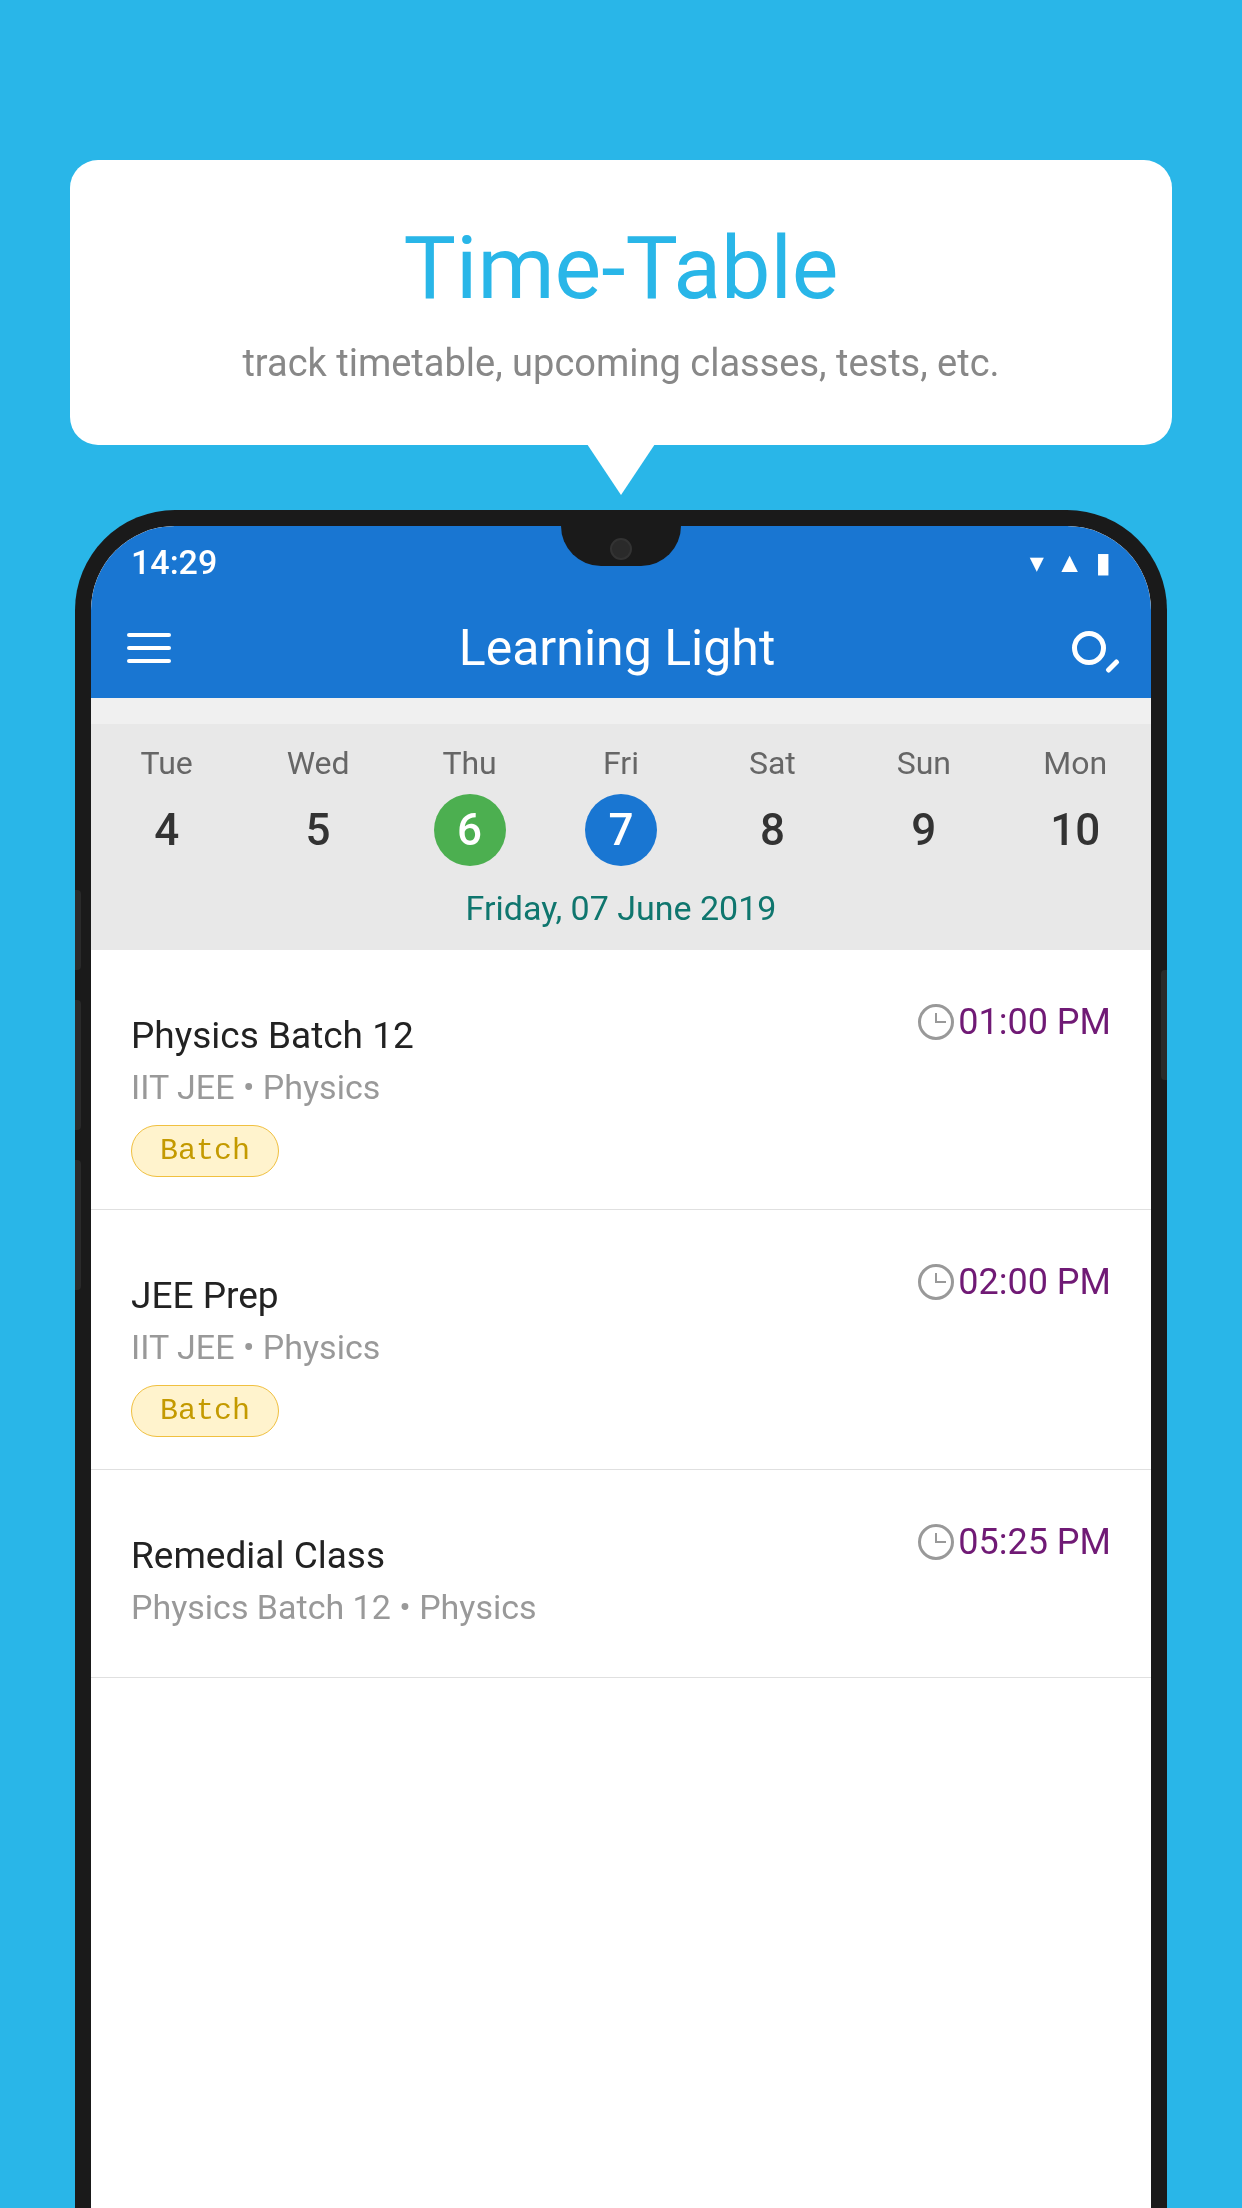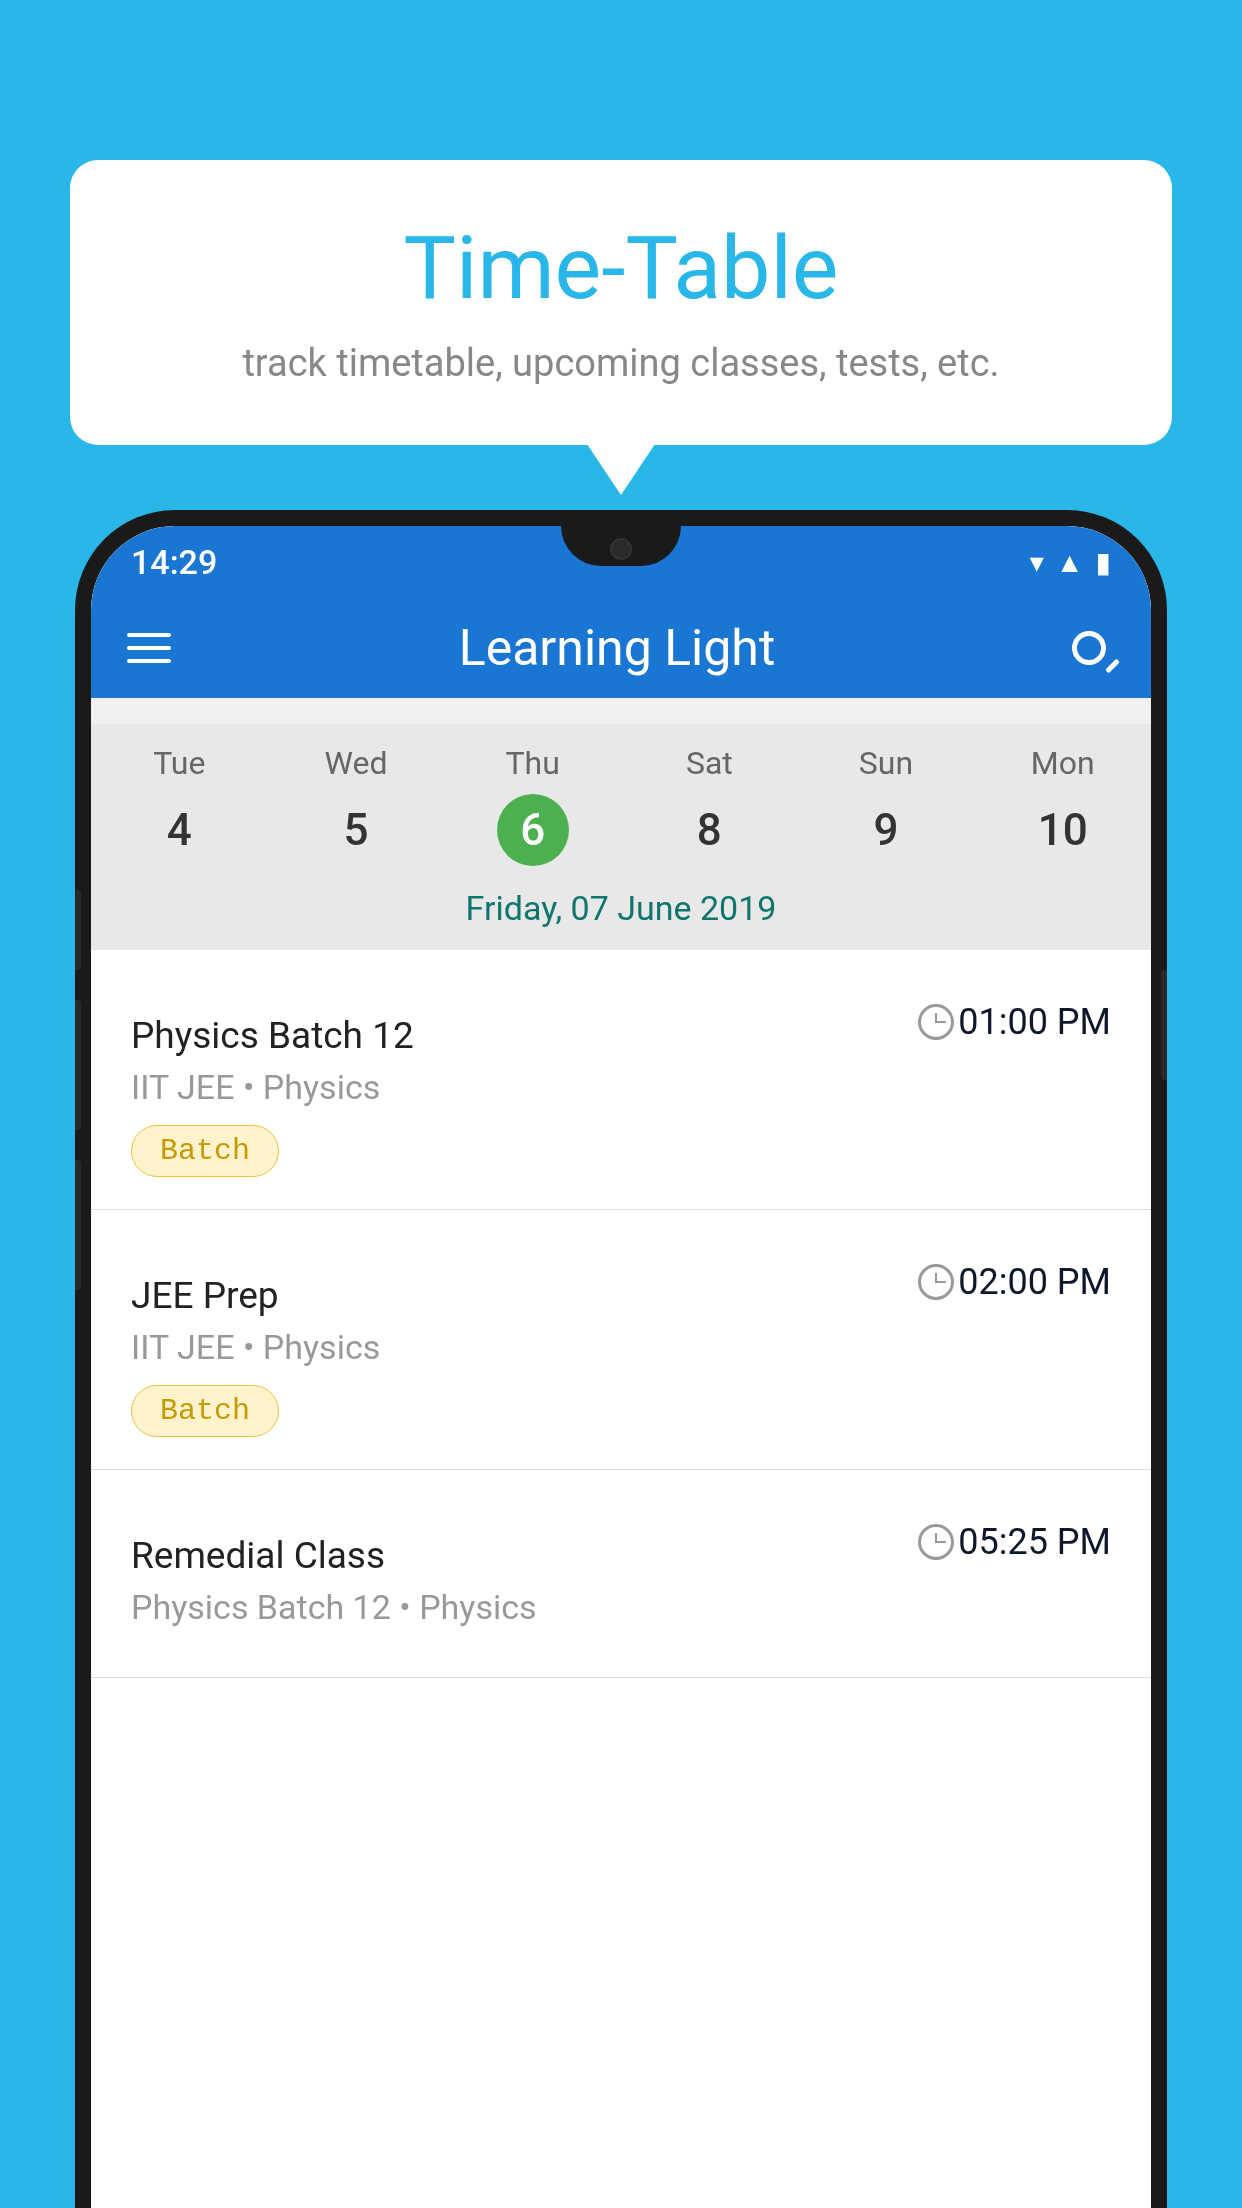--- a/index.html
+++ b/index.html
@@ -278,21 +278,21 @@
       font-size: 37px;
       font-weight: 400;
       color: #222;
       margin-top: 28px;
     }
 
     .schedule-item-time {
       display: flex;
       align-items: center;
       gap: 4px;
-      color: #0f172a;
+      color: #701a75;
       font-size: 36px;
     }
 
     .clock-icon {
       width: 36px;
       height: 36px;
       border: 3px solid #999;
       border-radius: 50%;
       position: relative;
       display: inline-block;
@@ -444,20 +444,24 @@
               <div class="day-label">Tue</div>
               <div class="day-number">4</div>
             </div>
             <div class="calendar-day-col">
               <div class="day-label">Wed</div>
               <div class="day-number">5</div>
             </div>
             <div class="calendar-day-col">
               <div class="day-label">Thu</div>
               <div class="day-number today">6</div>
+            </div>
+            <div class="calendar-day-col">
+              <div class="day-label">Fri</div>
+              <div class="day-number selected">7</div>
             </div>
             <div class="calendar-day-col">
               <div class="day-label">Sat</div>
               <div class="day-number">8</div>
             </div>
             <div class="calendar-day-col">
               <div class="day-label">Sun</div>
               <div class="day-number">9</div>
             </div>
             <div class="calendar-day-col">

